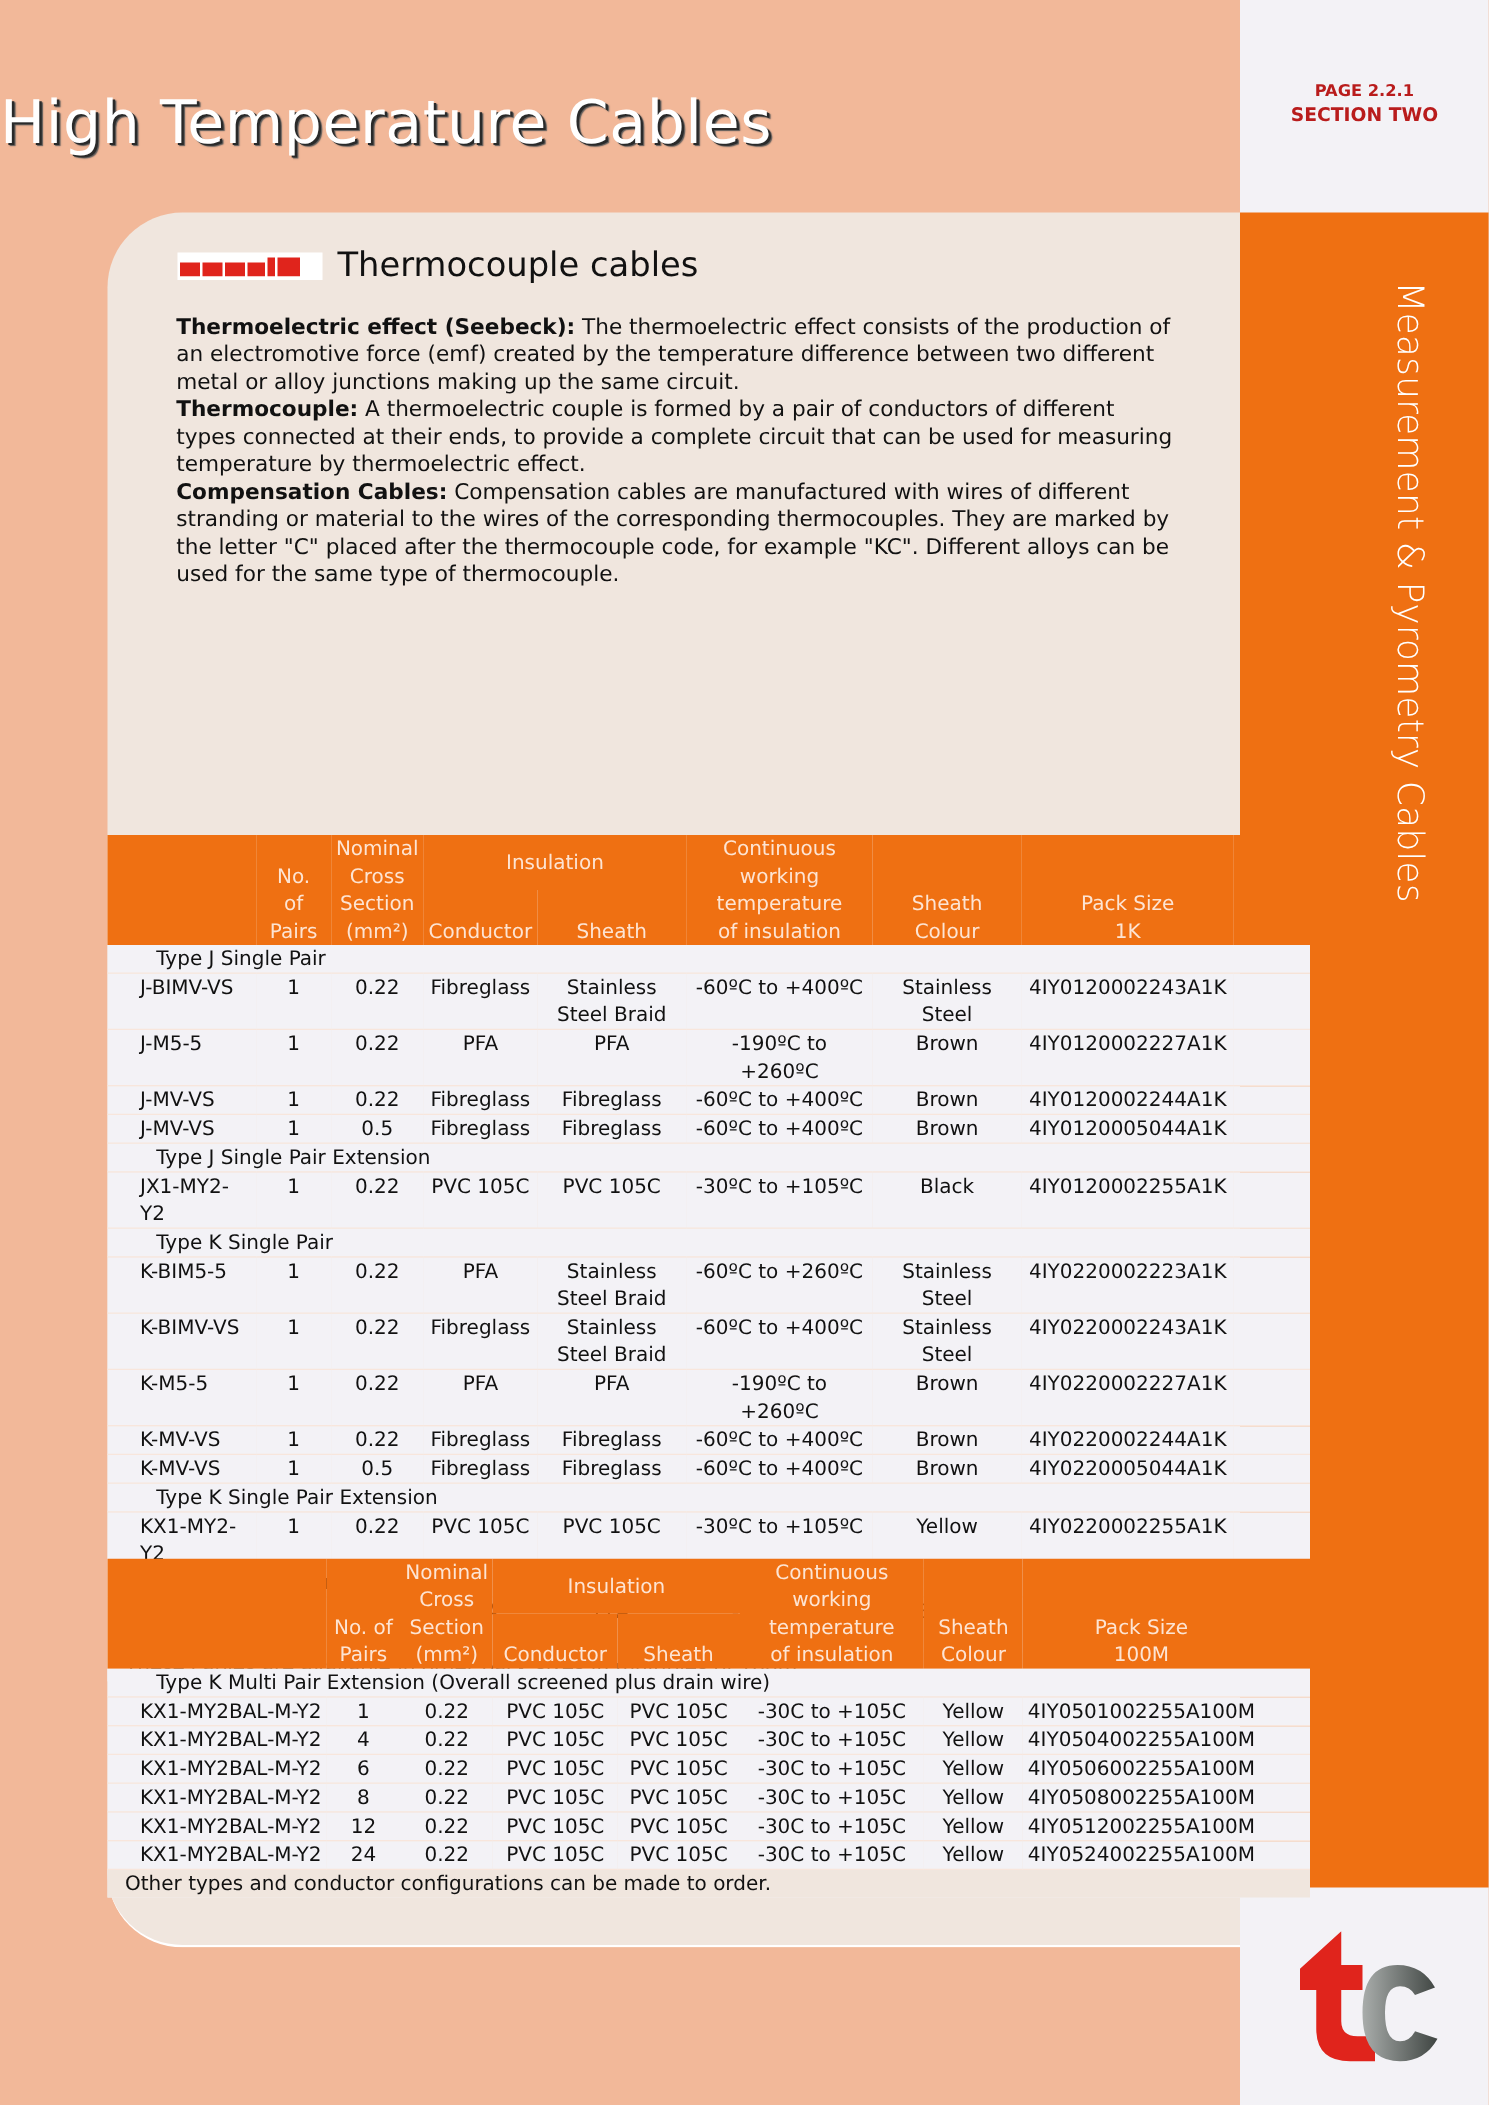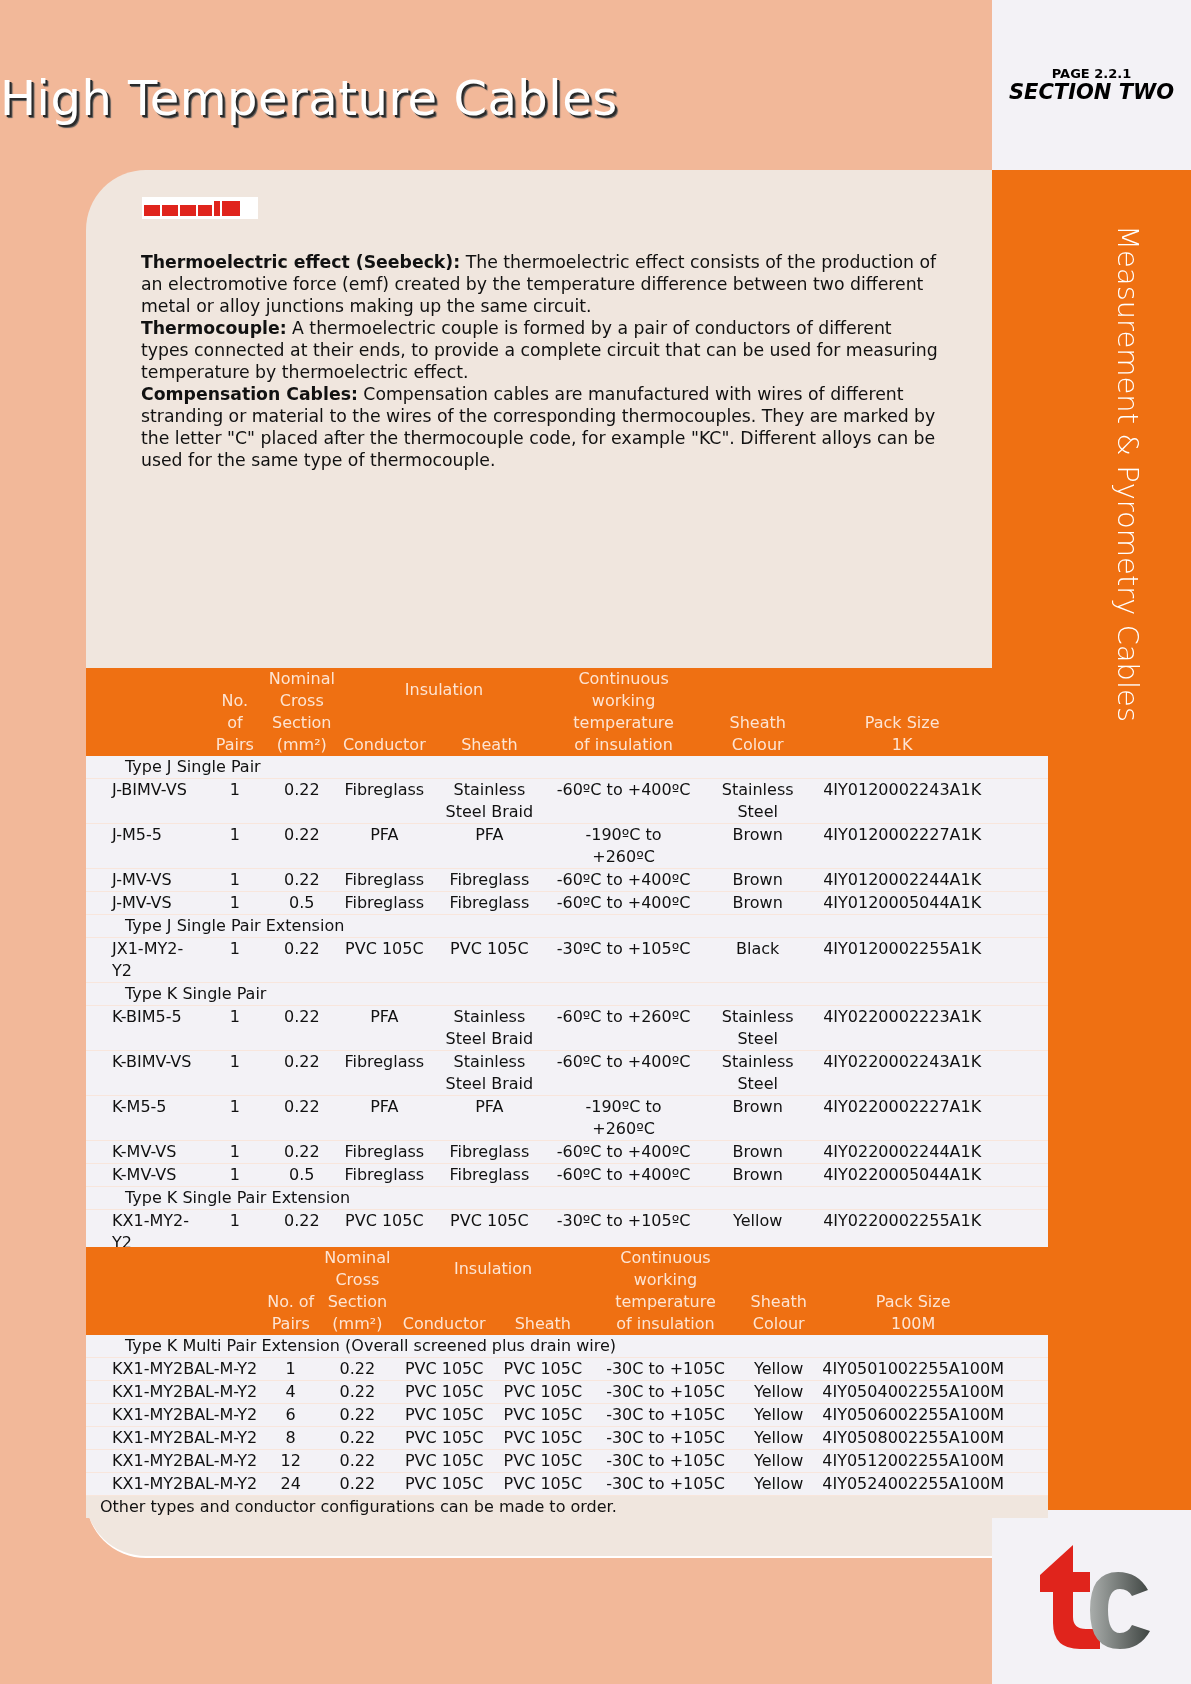--- a/index.html
+++ b/index.html
@@ -9,24 +9,24 @@
     background: #f2b899;
     font-family: "DejaVu Sans", sans-serif;
     color: #111;
   }
   .right-strip {
     position: absolute; left: 992px; top: 0; width: 199px; height: 1684px;
     background: #f3f2f6;
   }
   .page-id {
     position: absolute; left: 992px; top: 66px; width: 199px;
-    text-align: center; font-weight: bold; color: #000000;
+    text-align: center; font-weight: bold; color: #b91c1c;
   }
   .page-id .pg { font-size: 13px; line-height: 16px; }
-  .page-id .sec { font-size: 21px; line-height: 20px; font-style: italic; }
+  .page-id .sec { font-size: 15px; line-height: 20px; }
   .orange-tab {
     position: absolute; left: 992px; top: 170px; width: 199px; height: 1340px;
     background: #ef7012;
   }
   .vertical-title {
     position: absolute; left: 1145px; top: 225px;
     transform-origin: 0 0; transform: rotate(90deg);
     color: #fff; font-size: 29px; white-space: nowrap;
     font-family: "DejaVu Sans", sans-serif; font-weight: 300;
   }
@@ -93,20 +93,21 @@
 
 <div class="brand">
   <div class="brand-logo">
     <span style="width:16px"></span>
       <span style="width:16px"></span>
       <span style="width:16px"></span>
       <span style="width:14px"></span>
       <span style="width:6px;height:15px"></span>
       <span style="width:18px;height:15px"></span>
   </div>
+  <div class="brand-title">Thermocouple cables</div>
 </div>
 
 <div class="intro">
   <p><b>Thermoelectric effect (Seebeck):</b><span> The thermoelectric effect consists of the production of an electromotive force (emf) created by the temperature difference between two different metal or alloy junctions making up the same circuit.</span></p>
   <p><b>Thermocouple:</b><span> A thermoelectric couple is formed by a pair of conductors of different types connected at their ends, to provide a complete circuit that can be used for measuring temperature by thermoelectric effect.</span></p>
   <p><b>Compensation Cables:</b><span> Compensation cables are manufactured with wires of different stranding or material to the wires of the corresponding thermocouples. They are marked by the letter "C" placed after the thermocouple code, for example "KC". Different alloys can be used for the same type of thermocouple.</span></p>
   <div class="gap"></div>
   <div class="gap"></div>
 </div>
 

